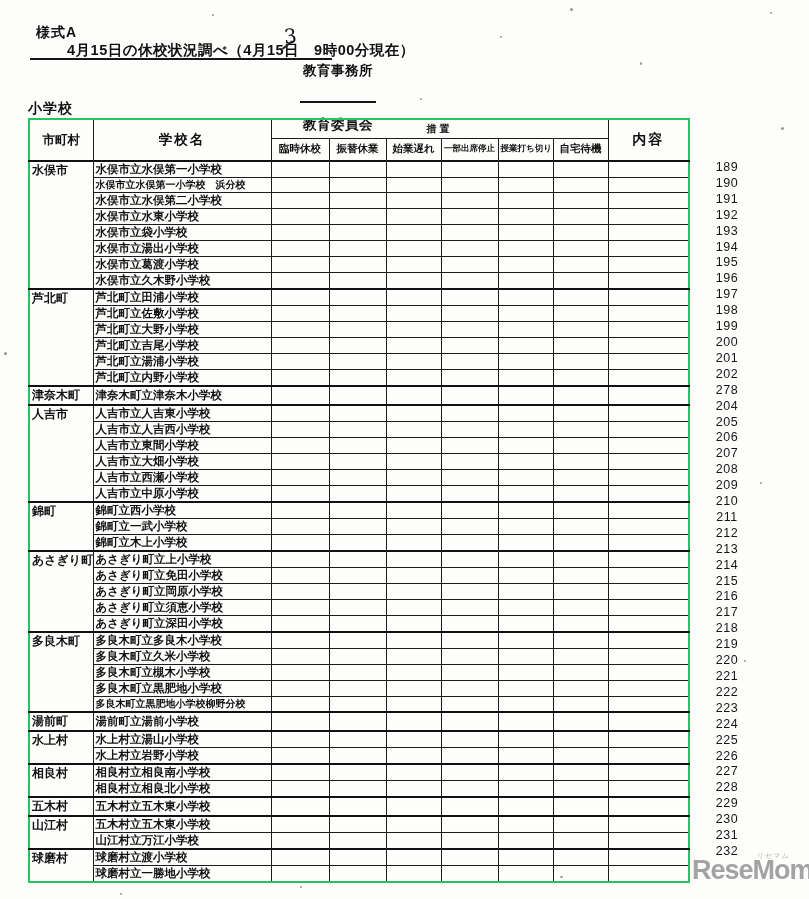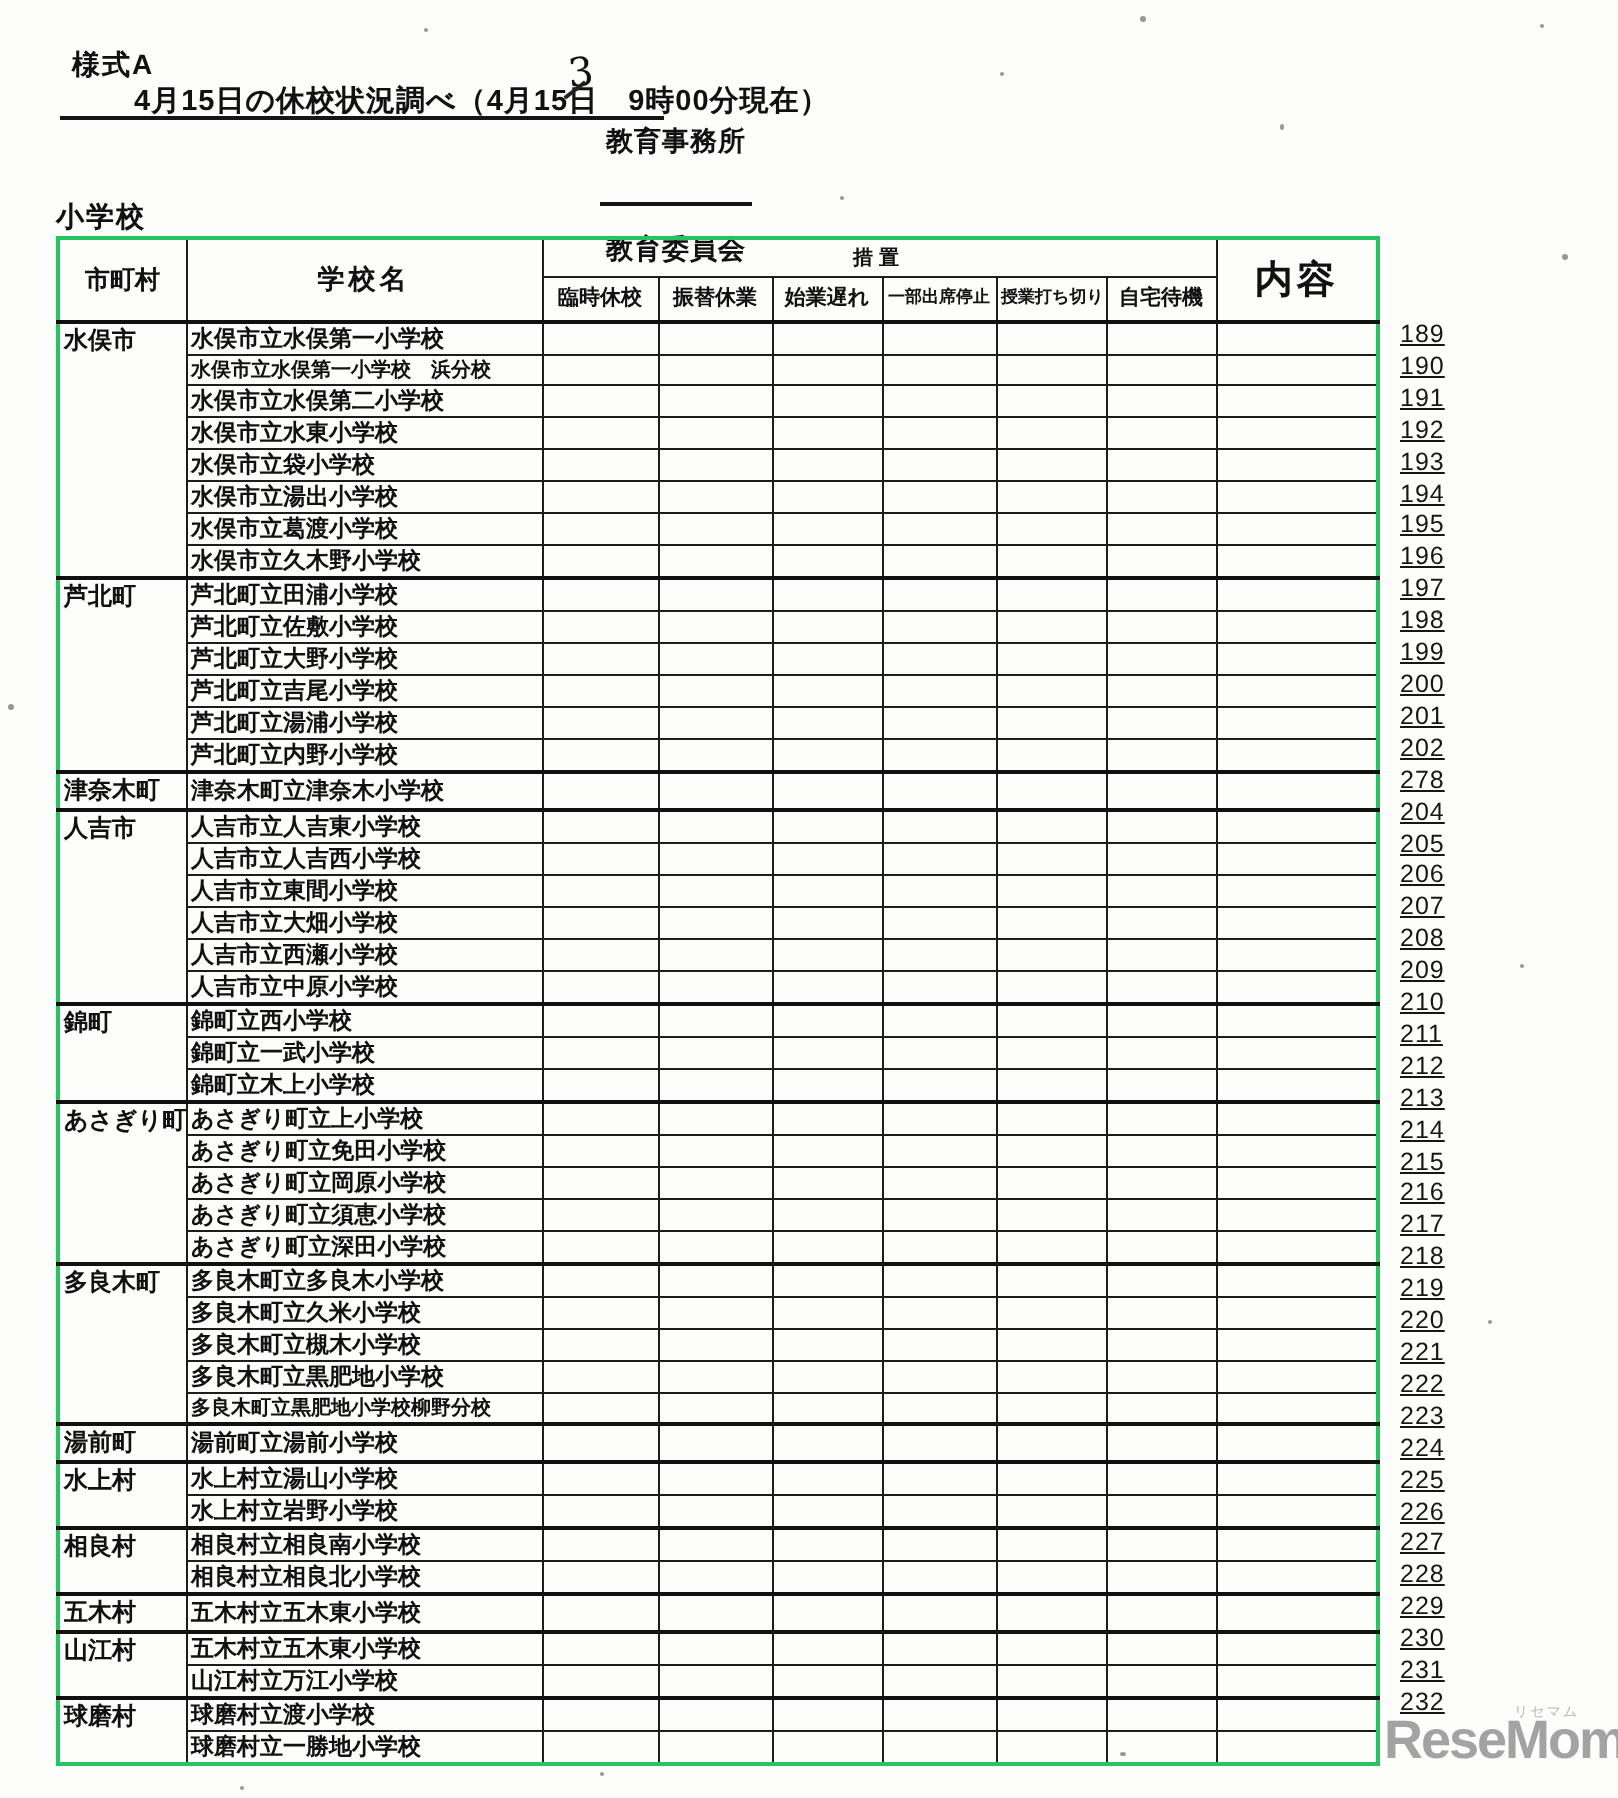--- a/index.html
+++ b/index.html
@@ -30,36 +30,36 @@
     padding:0 2px;overflow:hidden;white-space:nowrap;
   }
   table.main{border:2px solid #22c55e;}
   thead th{font-weight:bold;text-align:center;vertical-align:middle;padding:0;}
   tr.hrow1{height:19px;}
   tr.hrow2{height:23px;}
   tr.hrow2 th{border-bottom:2px solid #111;}
   th.h-muni{font-size:12.5px;}
   th.h-school{font-size:13.5px;letter-spacing:2px;}
   th.h-measures{font-size:10px;letter-spacing:3px;}
-  th.h-content{font-size:19px;letter-spacing:2px;}
+  th.h-content{font-size:14px;letter-spacing:2px;}
   th.h-sub{font-size:10.5px;letter-spacing:0;}
   th.h-sub-small{font-size:8.5px;}
   tbody td{height:13px;}
   td.muni{
     vertical-align:top;font-size:12px;font-weight:bold;
     padding-top:1px;letter-spacing:0;
   }
   td.school{font-size:11.5px;font-weight:bold;letter-spacing:0;}
   td.school.long{font-size:10px;}
   tr.group-start td{border-top:2px solid #111;}
   
   .rownums{left:700px;top:160px;width:54px;}
   .rownum{
-    height:15.909px;line-height:15.909px;text-align:left;
-    font-size:12.5px;color:#161616;letter-spacing:.5px;text-decoration:underline;
+    height:15.909px;line-height:15.909px;text-align:center;
+    font-size:12.5px;color:#161616;letter-spacing:.5px;
   }
   
   .watermark{left:692px;top:855px;color:#a3a3a3;font-weight:bold;
     font-size:27px;letter-spacing:-1px;white-space:nowrap;}
   .watermark-ruby{left:757px;top:851px;font-size:7px;color:#b8b8b8;letter-spacing:1px;}
   
   .speck{position:absolute;background:#444;border-radius:50%;opacity:.55;}
 </style>
 </head>
 <body>

